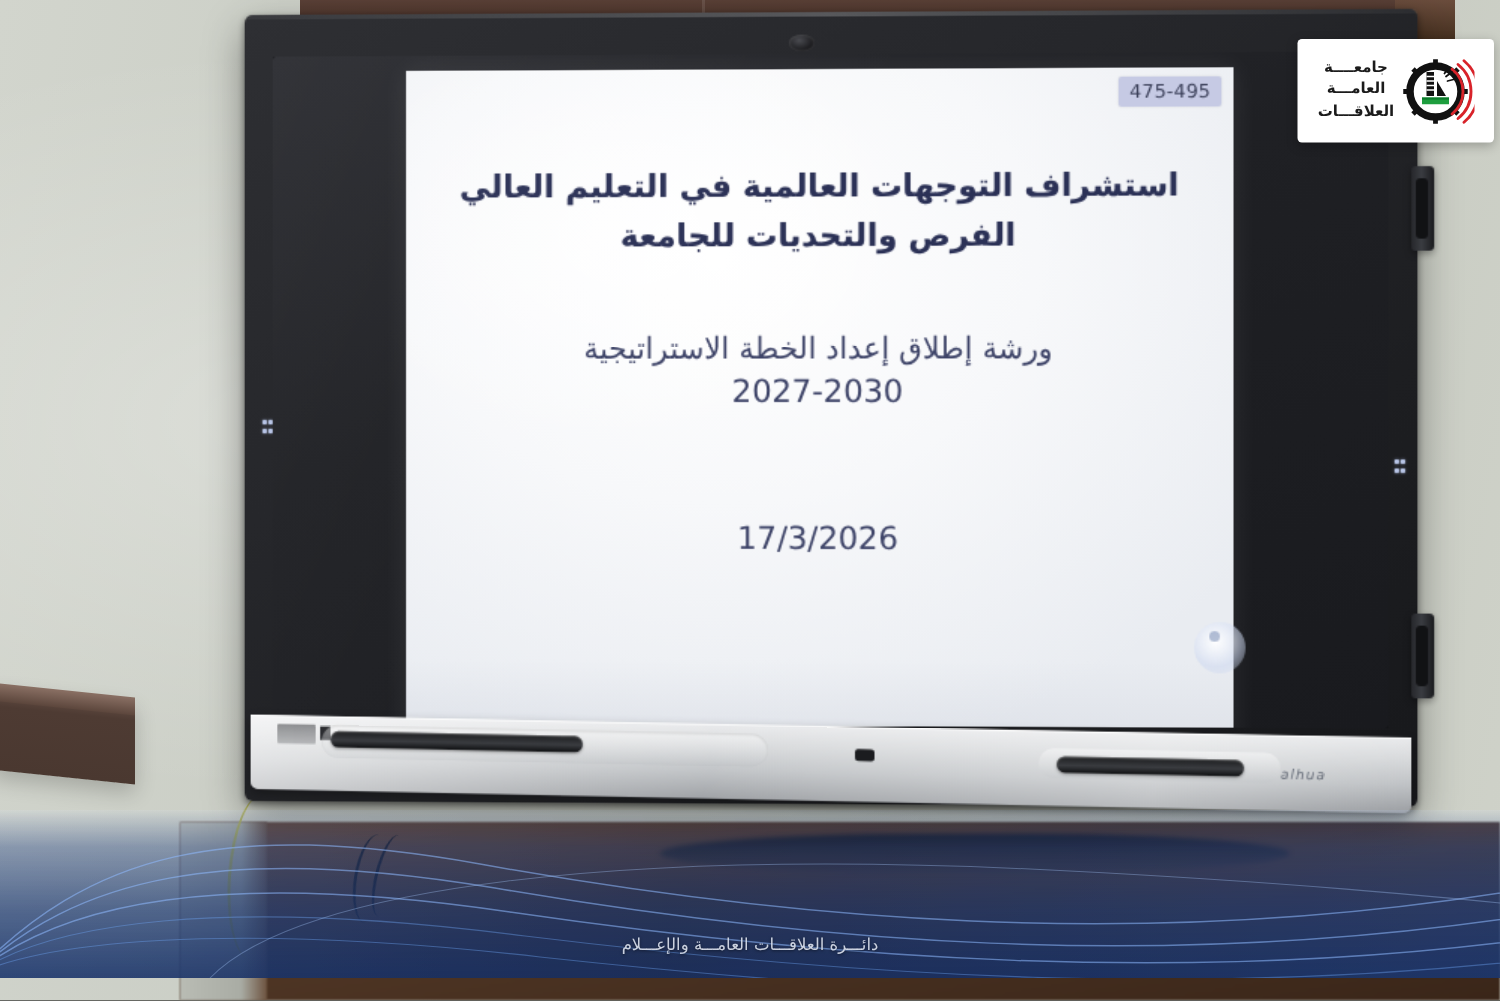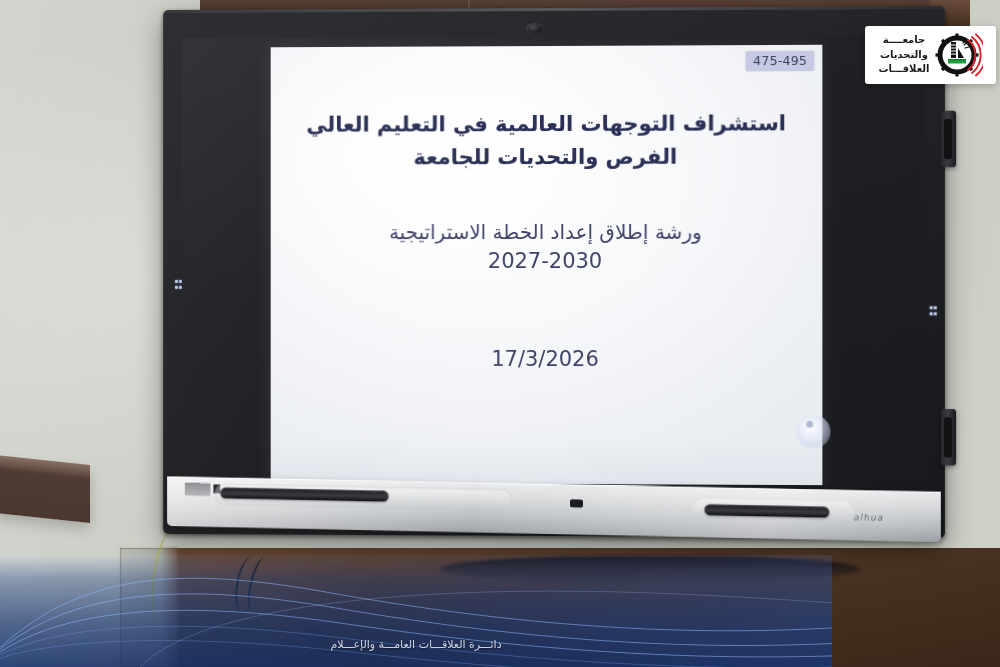--- a/index.html
+++ b/index.html
@@ -332,21 +332,21 @@
     position: absolute;
     width: 2.5px; height: 2.5px;
     background: #b9c6e8;
     border-radius: 1px;
     box-shadow: 0 0 2px rgba(185,198,232,0.7);
   }
 
   
   .banner {
     position: absolute;
-    left: 0; bottom: 0; width: 832px; height: 112px;
+    left: 0; bottom: 15px; width: 1000px; height: 112px;
     overflow: hidden;
     pointer-events: none;
   }
   .banner-tint {
     position: absolute;
     inset: 0;
     background: linear-gradient(180deg, rgba(28,52,104,0.0) 0%, rgba(26,50,102,0.42) 22%, rgba(22,44,92,0.72) 60%, rgba(18,38,84,0.9) 100%);
   }
   .banner-tint-2 {
     position: absolute;
@@ -364,21 +364,21 @@
     font-size: 11px;
     letter-spacing: 0.6px;
     direction: rtl;
     text-shadow: 0 1px 2px rgba(0,0,0,0.5);
   }
 
   
   .logo-card {
     position: absolute;
     right: 4px; top: 26px;
-    width: 131px; height: 58px;
+    width: 131px; height: 69px;
     background: #ffffff;
     border-radius: 3px;
     box-shadow: 0 2px 7px rgba(0,0,0,0.25);
     display: flex;
     align-items: center;
     justify-content: center;
     gap: 5px;
     padding: 0 5px;
     box-sizing: border-box;
   }
@@ -495,21 +495,21 @@
       <g fill="none" stroke="#a9caff" stroke-width="0.7" opacity="0.35">
         <path d="M140,112 C200,50 420,26 700,40 C860,48 960,58 1020,64"></path>
       </g>
     </svg>
     <div class="banner-text">دائـــرة العلاقـــات العامـــة والإعـــلام</div>
   </div>
 
   <div class="logo-card">
     <div class="logo-text">
       <div>جامعــــة</div>
-      <div>والتحديات</div>
+      <div>العامـــة</div>
       <div>العلاقـــات</div>
     </div>
     <svg class="logo-mark" width="48" height="48" viewBox="0 0 48 48">
       <g>
 
         <circle cx="22" cy="24" r="17" fill="none" stroke="#111111" stroke-width="5"></circle>
         <g stroke="#111111" stroke-width="3.2" stroke-linecap="butt">
           <line x1="22" y1="2.5" x2="22" y2="8"></line>
           <line x1="22" y1="40" x2="22" y2="45.5"></line>
           <line x1="0.5" y1="24" x2="6" y2="24"></line>

